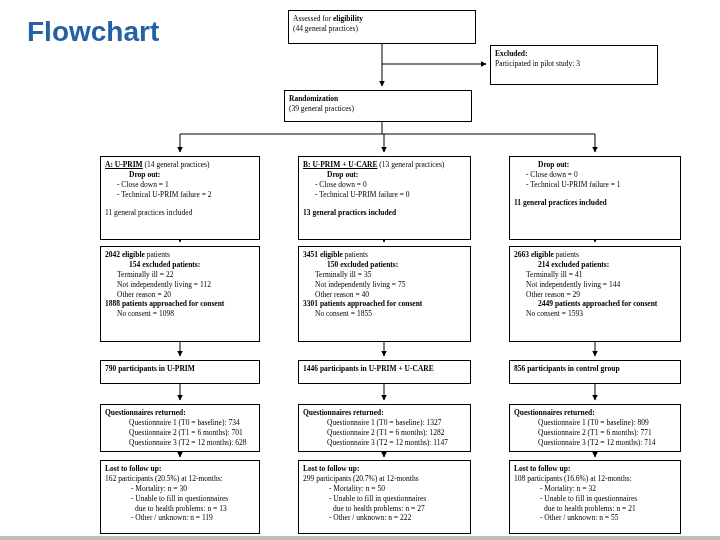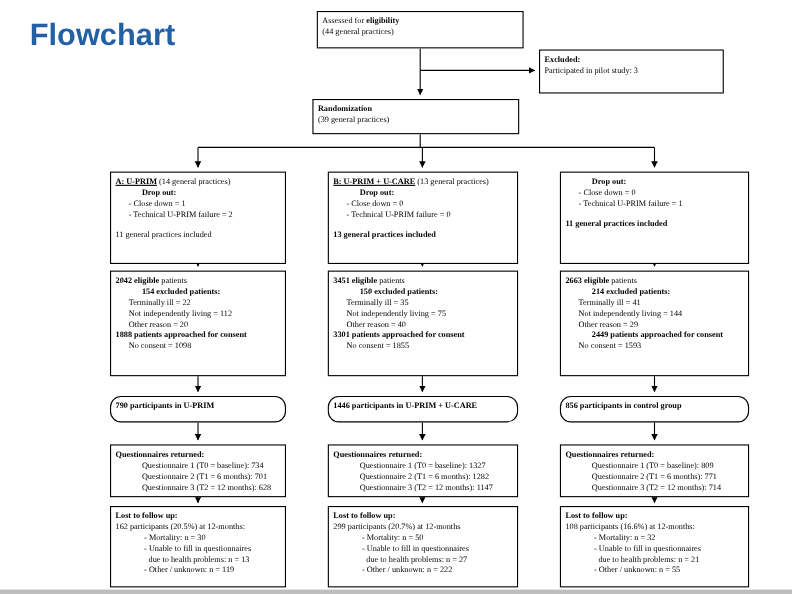--- a/index.html
+++ b/index.html
@@ -2,21 +2,21 @@
 <html><head>
 <meta charset="utf-8">
 <style>
   html,body{margin:0;padding:0;background:#888;}
   .slide{position:relative;width:720px;height:540px;background:#ffffff;overflow:hidden;
          font-family:"Liberation Serif", serif;color:#000;}
   .slide-title{position:absolute;left:27px;top:16px;font-family:"Liberation Sans", sans-serif;
          font-weight:bold;font-size:28px;color:#2460A6;letter-spacing:0px;}
   .box{position:absolute;border:1px solid #000;background:#fff;font-size:7.5px;line-height:1.32;
        padding:3px 4px;box-sizing:border-box;}
-  .thick{border-width:1.4px;border-radius:10px;}
+  .thick{border-width:1.4px;}
   .center{}
   .b{font-weight:bold;}
   .u{text-decoration:underline;}
   .ind1{margin-left:24px;}
   .ind2{margin-left:12px;}
   .bul{margin-left:26px;}
   .bul2{margin-left:30px;}
   .gap-top{margin-top:8px;}
   .c1{left:100px;width:160px;}
   .c2{left:298px;width:173px;}

